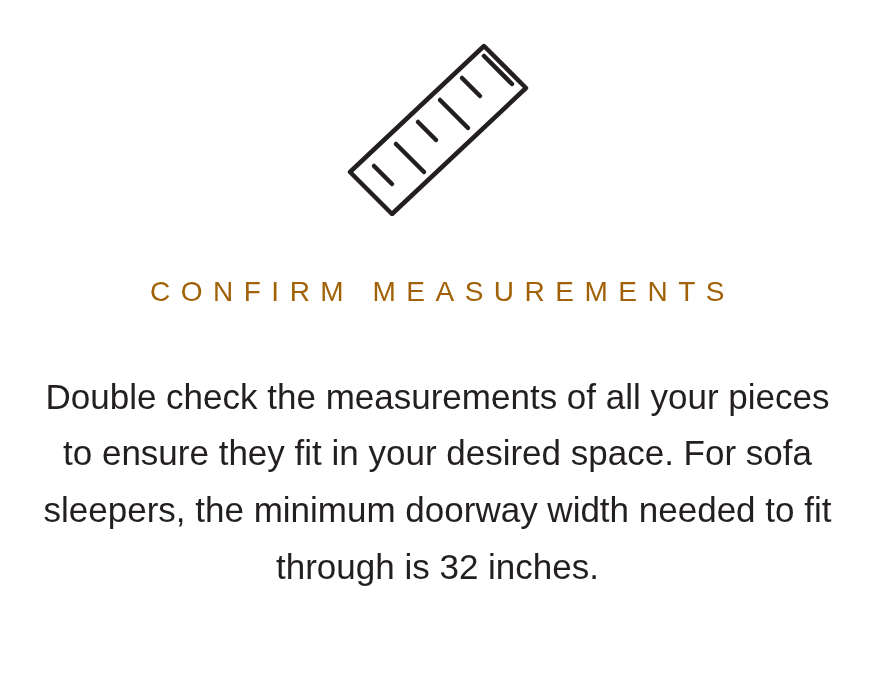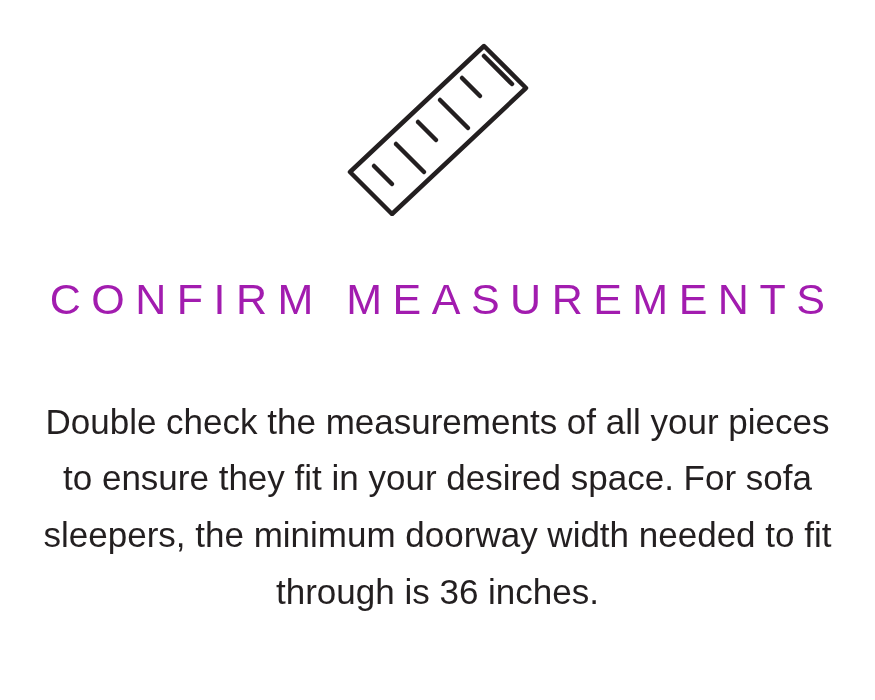--- a/index.html
+++ b/index.html
@@ -28,26 +28,26 @@
     height: 200px;
     display: flex;
     align-items: center;
     justify-content: center;
   }
   .ruler-icon svg {
     display: block;
   }
   .headline {
     margin-top: 52px;
-    font-size: 43px;
+    font-size: 28px;
     line-height: 1;
     letter-spacing: 10.5px;
     font-weight: 400;
     text-align: center;
-    color: #a21caf;
+    color: #a16207;
     white-space: nowrap;
     text-indent: 10px;
   }
   .body-copy {
     margin-top: 44px;
     width: 790px;
     font-size: 35px;
     line-height: 1.62;
     text-align: center;
     color: #231f20;
@@ -70,15 +70,15 @@
           <path d="M102 64 L130 92"></path>
           <path d="M124 42 L142 60"></path>
           <path d="M146 20 L174 48"></path>
         </g>
       </svg>
     </span>
   </div>
 
   <h1 class="headline">CONFIRM MEASUREMENTS</h1>
 
-  <p class="body-copy">Double check the measurements of all your pieces to ensure they fit in your desired space. For sofa sleepers, the minimum doorway width needed to fit through is 36 inches.</p>
+  <p class="body-copy">Double check the measurements of all your pieces to ensure they fit in your desired space. For sofa sleepers, the minimum doorway width needed to fit through is 32 inches.</p>
 
 </div>
 
 </body></html>

